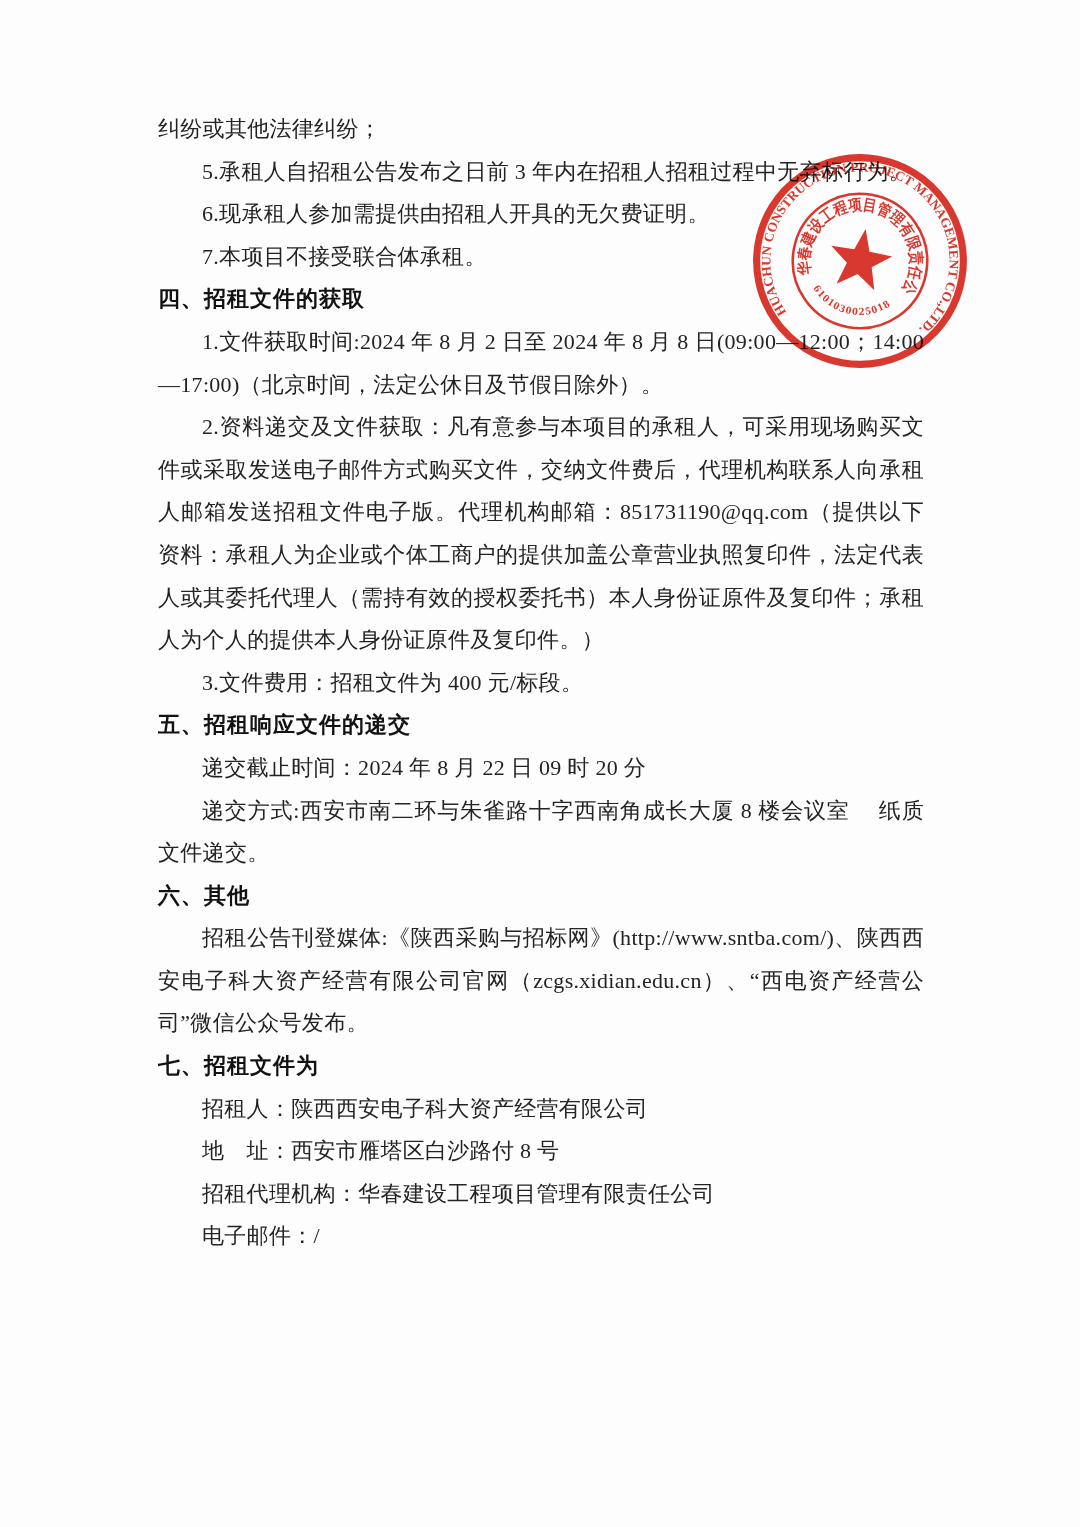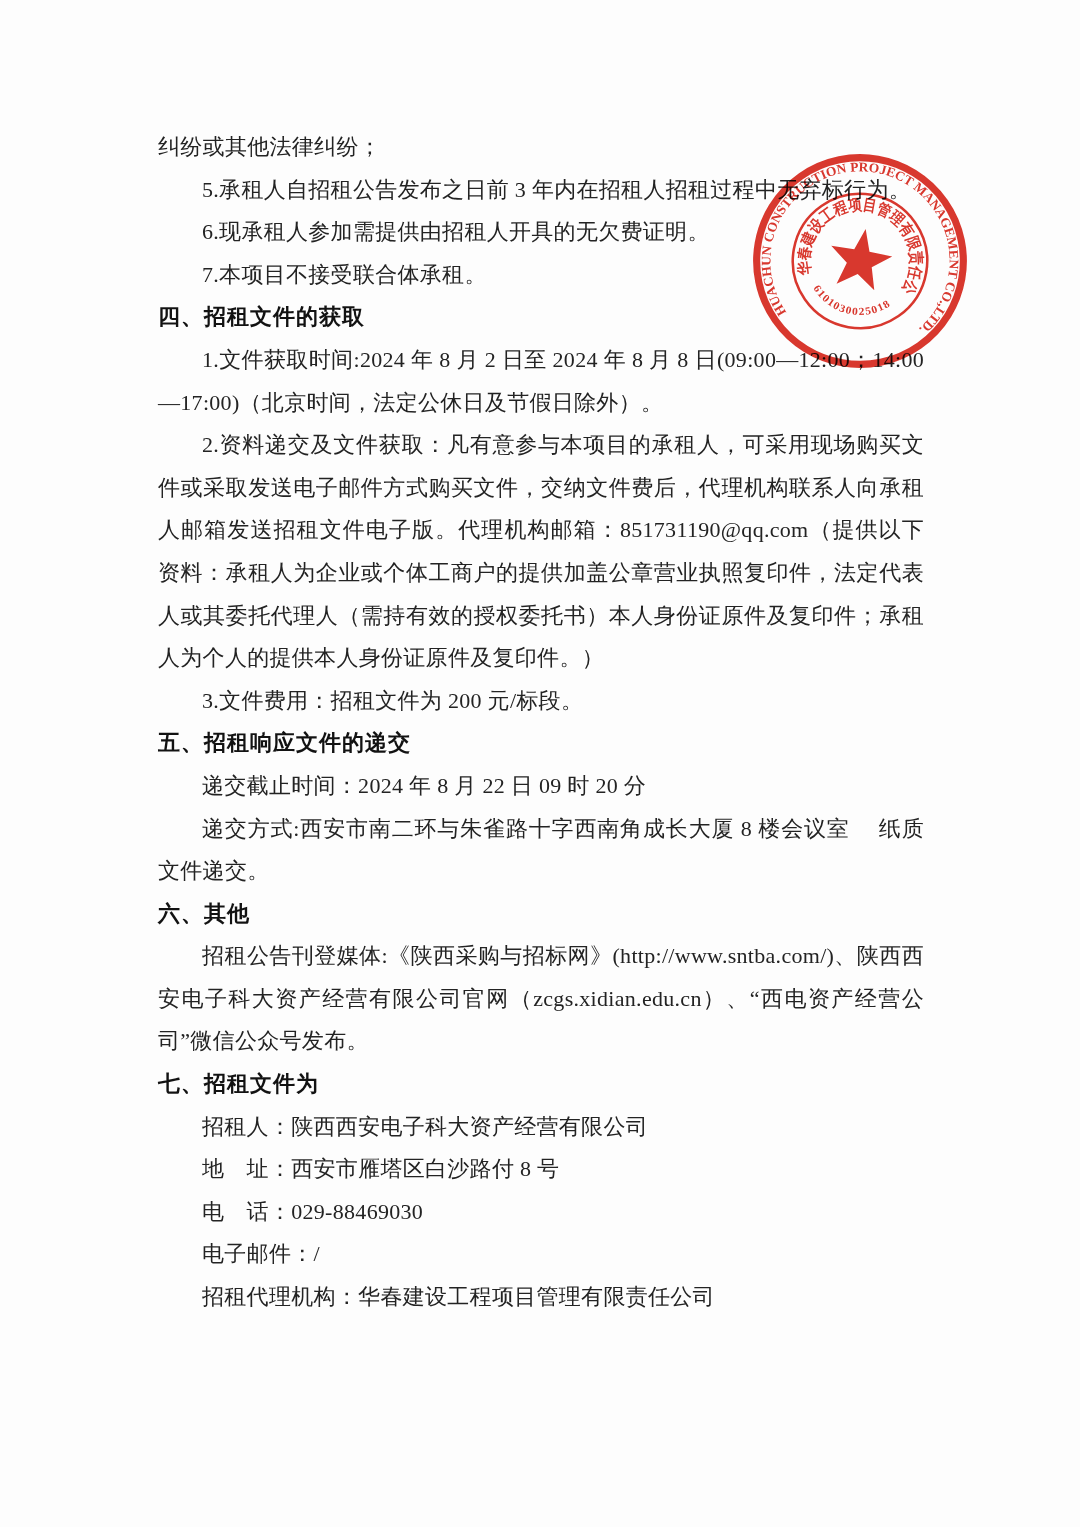--- a/index.html
+++ b/index.html
@@ -3,21 +3,21 @@
 <meta charset="utf-8">
 <style>
   html,body { margin:0; padding:0; background:#ffffff; }
   .page {
     position:relative; width:1080px; height:1527px;
     background:#fdfdfd; overflow:hidden;
     font-family:"Liberation Serif","DejaVu Serif",serif;
     color:#232323;
   }
   .content {
-    position:absolute; left:158px; top:126px; width:766px;
+    position:absolute; left:158px; top:108px; width:766px;
     font-size:22px; line-height:42.6px;
     text-align:justify; letter-spacing:0.3px;
   }
   .content p { margin:0; padding:0; }
   p.indent { text-indent:2em; }
   p.heading {
     font-family:Liberation Serif, serif;
     font-weight:700; color:#121212; letter-spacing:1px;
   }
   .stamp {
@@ -37,32 +37,31 @@
 <div class="page">
 
   <div class="content">
     <p>纠纷或其他法律纠纷；</p>
     <p class="indent">5.承租人自招租公告发布之日前 3 年内在招租人招租过程中无弃标行为。</p>
     <p class="indent">6.现承租人参加需提供由招租人开具的无欠费证明。</p>
     <p class="indent">7.本项目不接受联合体承租。</p>
     <p class="heading">四、招租文件的获取</p>
     <p class="indent">1.文件获取时间:2024 年 8 月 2 日至 2024 年 8 月 8 日(09:00—12:00；14:00—17:00)（北京时间，法定公休日及节假日除外）。</p>
     <p class="indent">2.资料递交及文件获取：凡有意参与本项目的承租人，可采用现场购买文件或采取发送电子邮件方式购买文件，交纳文件费后，代理机构联系人向承租人邮箱发送招租文件电子版。代理机构邮箱：851731190@qq.com（提供以下资料：承租人为企业或个体工商户的提供加盖公章营业执照复印件，法定代表人或其委托代理人（需持有效的授权委托书）本人身份证原件及复印件；承租人为个人的提供本人身份证原件及复印件。）</p>
-    <p class="indent">3.文件费用：招租文件为 200 元/标段。</p>
+    <p class="indent">3.文件费用：招租文件为 400 元/标段。</p>
     <p class="heading">五、招租响应文件的递交</p>
     <p class="indent">递交截止时间：2024 年 8 月 22 日 09 时 20 分</p>
     <p class="indent">递交方式:西安市南二环与朱雀路十字西南角成长大厦 8 楼会议室　 纸质文件递交。</p>
     <p class="heading">六、其他</p>
     <p class="indent">招租公告刊登媒体:《陕西采购与招标网》(http://www.sntba.com/)、陕西西安电子科大资产经营有限公司官网（zcgs.xidian.edu.cn）、“西电资产经营公司”微信公众号发布。</p>
     <p class="heading">七、招租文件为</p>
     <p class="indent">招租人：陕西西安电子科大资产经营有限公司</p>
     <p class="indent">地　址：西安市雁塔区白沙路付 8 号</p>
-    <p class="indent">电　话：029-88469030</p>
+    <p class="indent">招租代理机构：华春建设工程项目管理有限责任公司</p>
     <p class="indent">电子邮件：/</p>
-    <p class="indent">招租代理机构：华春建设工程项目管理有限责任公司</p>
   </div>
 
   <div class="stamp">
     <svg viewBox="0 0 220 220" xmlns="http://www.w3.org/2000/svg">
       <defs>
         <path id="arc-en" d="M 47.8,172.2 A 88,88 0 1 1 172.2,172.2" fill="none"></path>
         <path id="arc-cn" d="M 64.7,131.1 A 50,50 0 1 1 155.3,131.1" fill="none"></path>
         <path id="arc-num" d="M 69.4,144.1 A 53,53 0 0 0 150.6,144.1" fill="none"></path>
       </defs>
 

